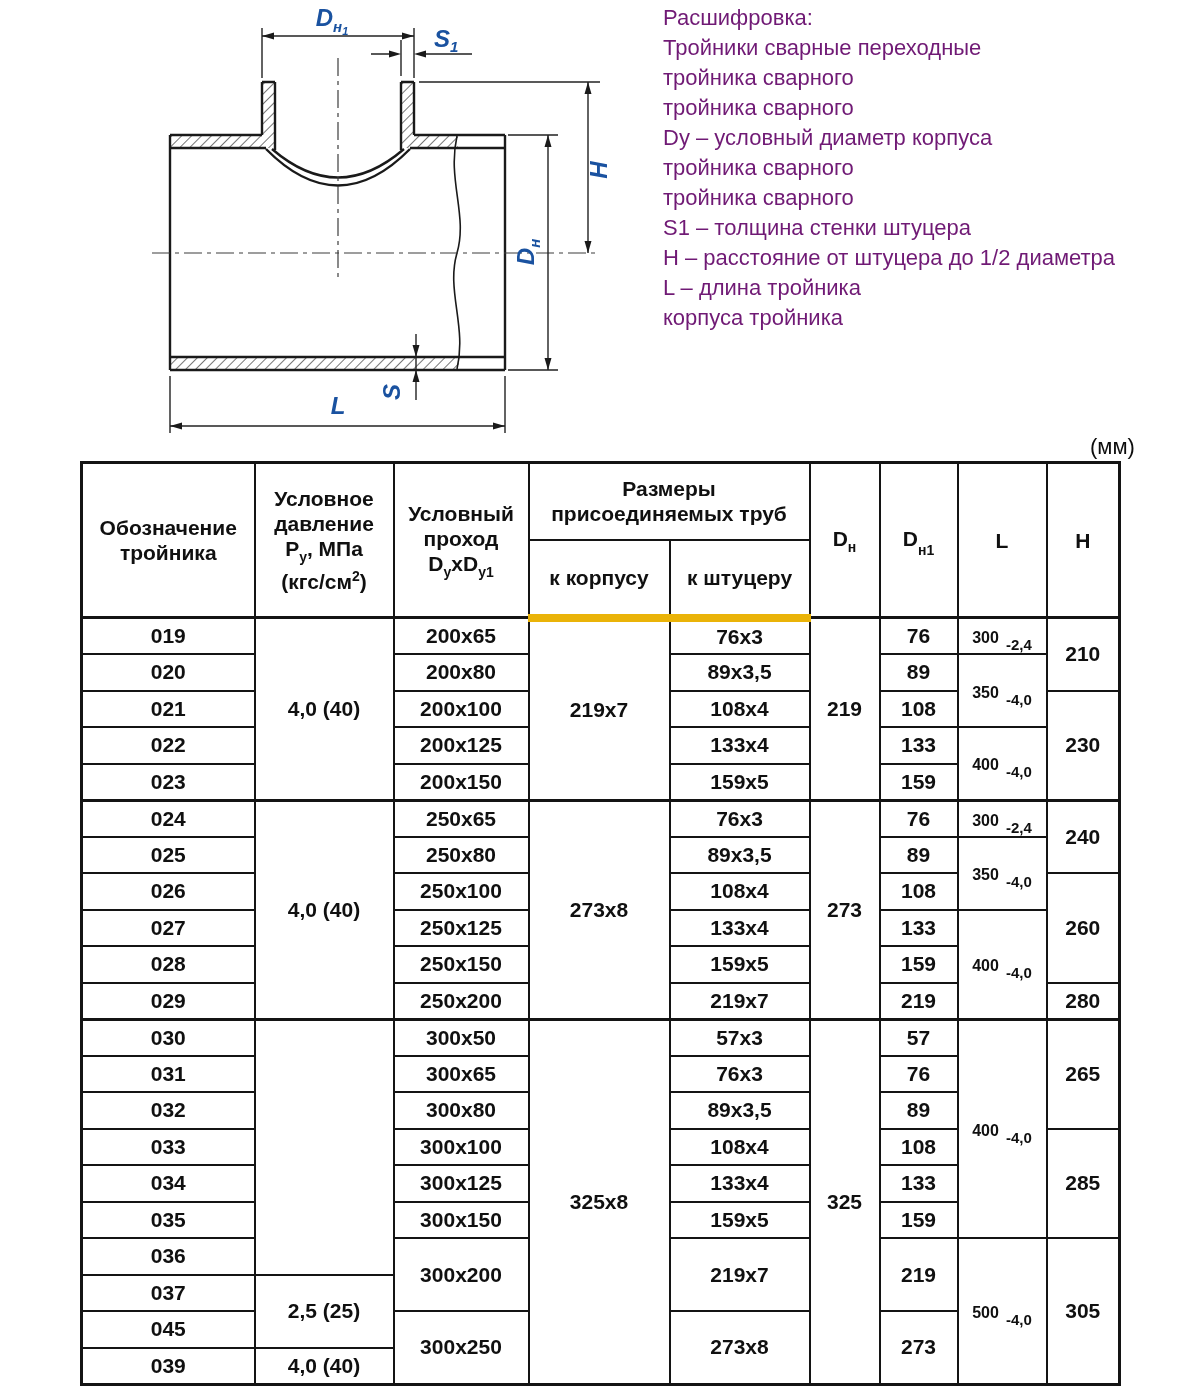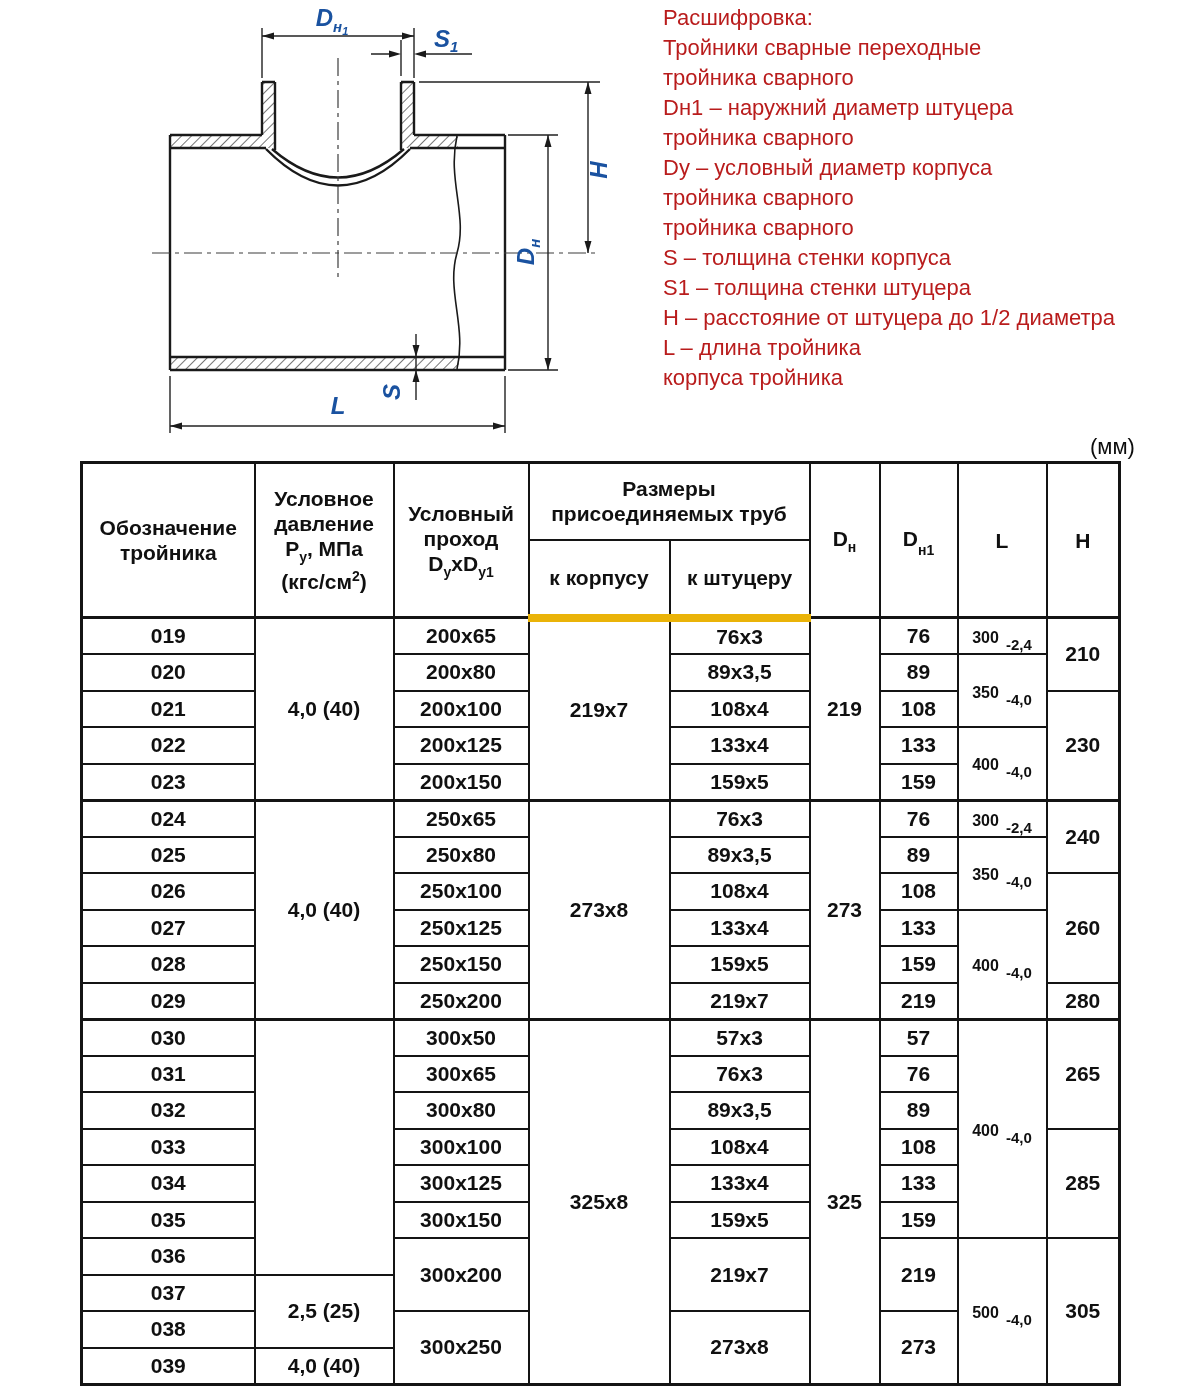--- a/index.html
+++ b/index.html
@@ -13,21 +13,21 @@
   .thin{stroke:#222;stroke-width:1.4;fill:none;}
   .center{stroke:#3c3c3c;stroke-width:1.2;fill:none;stroke-dasharray:18 5 4 5;}
   .breakline{stroke:#1a1a1a;stroke-width:1.6;fill:none;}
   .ah{fill:#1a1a1a;stroke:none;}
   .dimlbl{fill:#1a52a0;font-family:"Liberation Sans",sans-serif;
           font-style:italic;font-weight:bold;font-size:24px;}
   .dimsub{font-size:15px;}
   .dimsub2{font-size:11px;}
   
   #legend{position:absolute;left:663px;top:3px;width:537px;
-          font-size:22px;line-height:30px;color:#b91c1c;}
+          font-size:22px;line-height:30px;color:#701a75;}
   
   #units{position:absolute;left:1090px;top:434px;width:95px;
          font-size:22px;text-align:left;color:#0d0d0d;}
   
   #tee-table{position:absolute;left:80px;top:461px;width:1038px;
              border-collapse:collapse;table-layout:fixed;
              border:3px solid #141414;}
   #tee-table th,#tee-table td{
     border:2px solid #141414;text-align:center;vertical-align:middle;
     font-weight:bold;font-size:21px;color:#101010;padding:0 2px;
@@ -129,26 +129,24 @@
     <path class="ah" d="M170,426 L182,422.5 L182,429.5 Z"></path>
     <path class="ah" d="M505,426 L493,422.5 L493,429.5 Z"></path>
     <text class="dimlbl" x="338" y="414" text-anchor="middle">L</text>
   </g>
 </svg>
 
 <div id="legend">
   <div>Расшифровка:</div>
   <div>Тройники сварные переходные</div>
   <div>тройника сварного</div>
-  <div>Dн1 – наружний диаметр штуцера</div>
   <div>тройника сварного</div>
   <div>Dу – условный диаметр корпуса</div>
   <div>тройника сварного</div>
   <div>тройника сварного</div>
-  <div>S – толщина стенки корпуса</div>
   <div>S1 – толщина стенки штуцера</div>
   <div>H – расстояние от штуцера до 1/2 диаметра</div>
   <div>L – длина тройника</div>
   <div>корпуса тройника</div>
 </div>
 
 <div id="units">(мм)</div>
 
 <table id="tee-table">
   <colgroup>
@@ -325,21 +323,21 @@
         <td rowspan="2">219x7</td>
         <td rowspan="2">219</td>
         <td rowspan="4"><span class="lv">500</span><span class="lt">-4,0</span></td>
         <td rowspan="4">305</td>
       </tr>
       <tr>
         <td>037</td>
         <td rowspan="2">2,5 (25)</td>
       </tr>
       <tr>
-        <td>038</td>
+        <td>045</td>
         <td rowspan="2">300x250</td>
         <td rowspan="2">273x8</td>
         <td rowspan="2">273</td>
       </tr>
       <tr>
         <td>039</td>
         <td>4,0 (40)</td>
       </tr>
     </tbody>
 </table>

